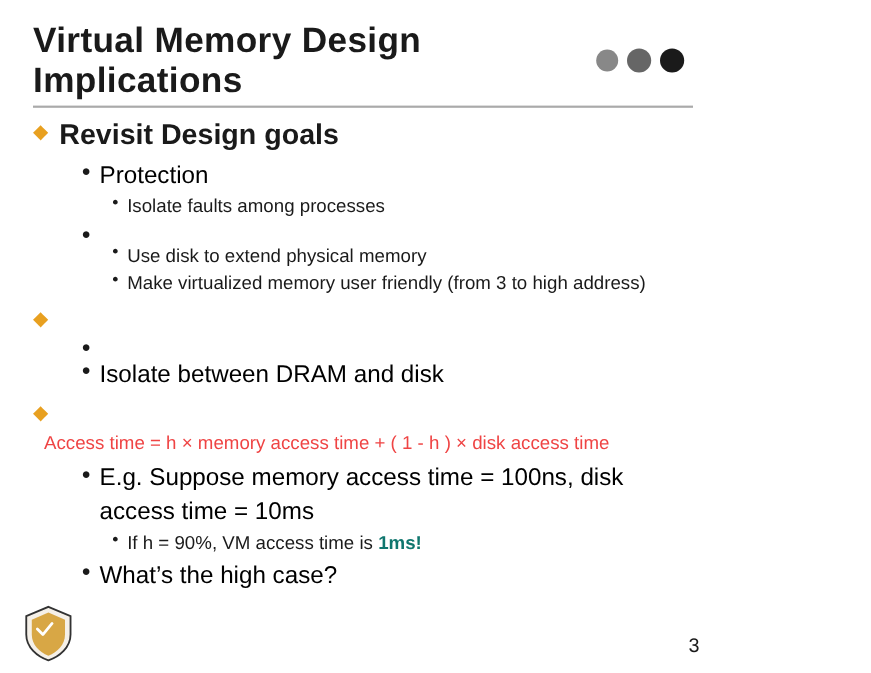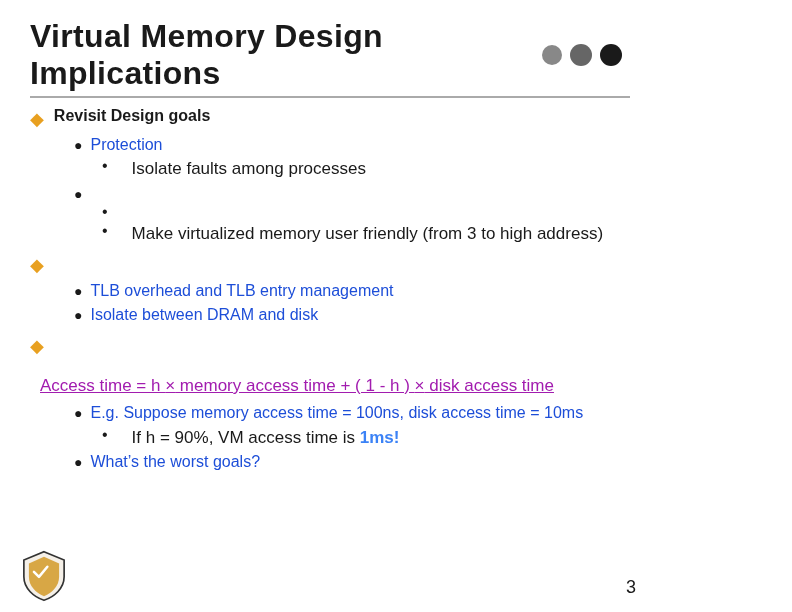--- a/index.html
+++ b/index.html
@@ -69,21 +69,21 @@
 
     .bullet-diamond {
       color: #e8a020;
       font-size: 18px;
       margin-right: 10px;
       margin-top: 2px;
       flex-shrink: 0;
     }
 
     .bullet-l1-text {
-      font-size: 16px;
+      font-size: 26px;
       font-weight: bold;
       color: #1a1a1a;
       line-height: 1.3;
     }
 
     .bullet-l2 {
       display: flex;
       align-items: flex-start;
       margin-left: 44px;
       margin-bottom: 1px;
@@ -92,22 +92,22 @@
 
     .bullet-circle {
       color: #1a1a1a;
       font-size: 14px;
       margin-right: 8px;
       margin-top: 3px;
       flex-shrink: 0;
     }
 
     .bullet-l2-text {
-      font-size: 16px;
-      color: #1d4ed8;
+      font-size: 22px;
+      color: #000000;
       line-height: 1.4;
     }
 
     .bullet-l3 {
       display: flex;
       align-items: flex-start;
       margin-left: 72px;
       margin-bottom: 1px;
       margin-top: 1px;
     }
@@ -116,34 +116,32 @@
       color: #1a1a1a;
       font-size: 16px;
       margin-right: 8px;
       flex-shrink: 0;
     }
 
     .bullet-l3-text {
       font-size: 17px;
       color: #1a1a1a;
       line-height: 1.4;
-      margin-left: 16px;
     }
 
     .access-time-formula {
       margin-left: 10px;
-      margin-top: 16px;
+      margin-top: 4px;
       font-size: 17px;
-      color: #a21caf;
+      color: #ef4444;
       line-height: 1.5;
-      text-decoration: underline;
     }
 
     .red-text {
-      color: #3b82f6;
+      color: #0f766e;
       font-weight: bold;
     }
 
     .page-number {
       position: absolute;
       bottom: 14px;
       right: 24px;
       font-size: 18px;
       color: #1a1a1a;
     }
@@ -191,32 +189,32 @@
     <div class="bullet-l3">
       <span class="bullet-dot">•</span>
       <span class="bullet-l3-text">Isolate faults among processes</span>
     </div>
 
     <div class="bullet-l2">
       <span class="bullet-circle">●</span>
     </div>
     <div class="bullet-l3">
       <span class="bullet-dot">•</span>
+      <span class="bullet-l3-text">Use disk  to extend physical memory</span>
     </div>
     <div class="bullet-l3">
       <span class="bullet-dot">•</span>
       <span class="bullet-l3-text">Make virtualized memory user friendly (from 3 to high address)</span>
     </div>
 
     <div class="bullet-l1">
       <span class="bullet-diamond">◆</span>
     </div>
     <div class="bullet-l2">
       <span class="bullet-circle">●</span>
-      <span class="bullet-l2-text">TLB overhead and TLB entry management</span>
     </div>
     <div class="bullet-l2">
       <span class="bullet-circle">●</span>
       <span class="bullet-l2-text">Isolate between DRAM and disk</span>
     </div>
 
     <div class="bullet-l1">
       <span class="bullet-diamond">◆</span>
     </div>
 
@@ -230,21 +228,21 @@
     </div>
     <div class="bullet-l3">
       <span class="bullet-dot">•</span>
       <span class="bullet-l3-text">
         If h = 90%, VM access time is <span class="red-text">1ms!</span>
       </span>
     </div>
 
     <div class="bullet-l2">
       <span class="bullet-circle">●</span>
-      <span class="bullet-l2-text">What’s the worst goals?</span>
+      <span class="bullet-l2-text">What’s the high case?</span>
     </div>
 
   </div>
 
   <div class="logo">
     <svg class="logo-shield" viewBox="0 0 52 62" xmlns="http://www.w3.org/2000/svg">
       <path d="M26 2 L50 12 L50 32 C50 46 38 56 26 60 C14 56 2 46 2 32 L2 12 Z" fill="#f5f0e8" stroke="#333" stroke-width="2"></path>
       <path d="M26 8 L44 16 L44 32 C44 43 36 51 26 55 C16 51 8 43 8 32 L8 16 Z" fill="#cc8800" opacity="0.7"></path>
       <path d="M14 26 L20 32 L30 20" stroke="white" stroke-width="3" fill="none" stroke-linecap="round" stroke-linejoin="round"></path>
     </svg>

